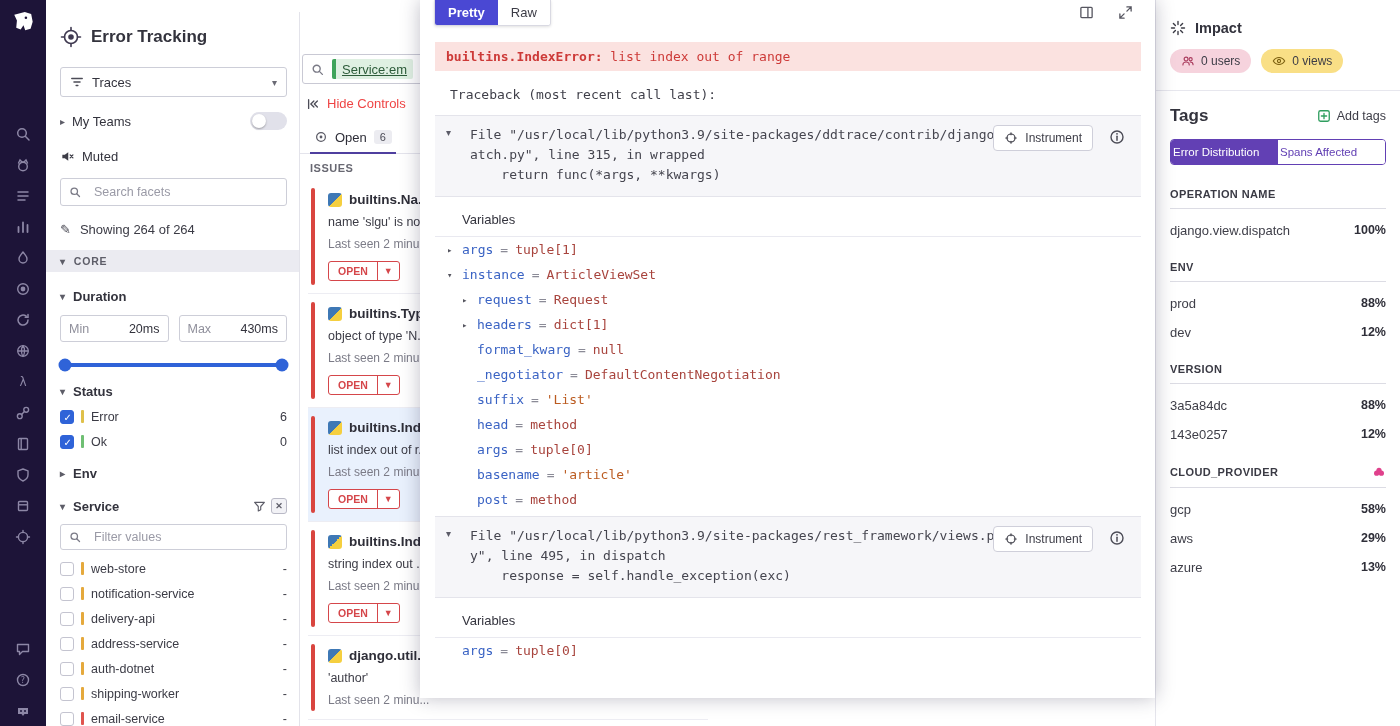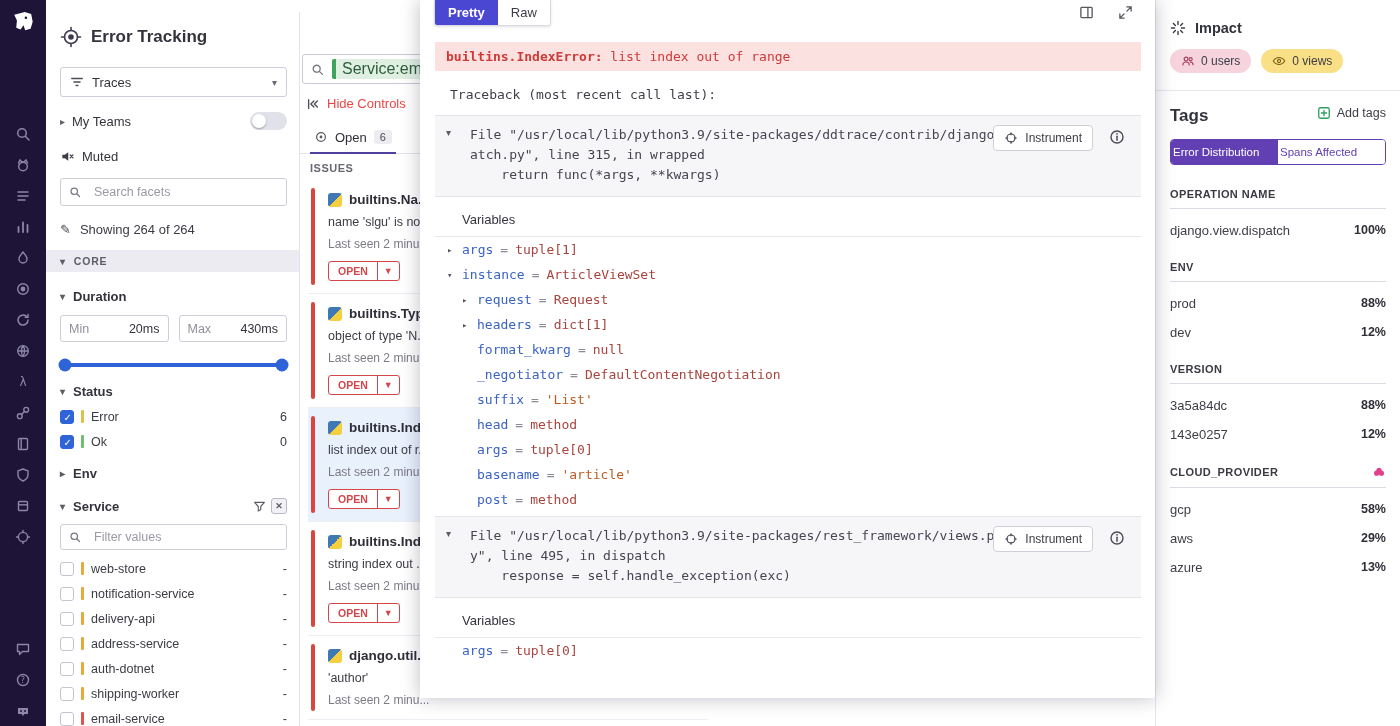--- a/index.html
+++ b/index.html
@@ -41,21 +41,21 @@
   .cb.on{background:#2f63d8;border-color:#2f63d8;}
   .cb.on::after{content:"✓";color:#fff;font-size:10px;position:absolute;left:2.5px;top:0.5px;}
   .fbar{width:3px;height:13px;border-radius:1px;flex:none;}
   .fcount{margin-left:auto;color:#3b3b45;}
   .svcicons{margin-left:auto;display:flex;gap:5px;align-items:center;}
   .clrbox{width:16px;height:16px;border:1px solid #b9b9c6;border-radius:3px;display:flex;align-items:center;justify-content:center;font-size:9px;color:#5d5d68;background:#f2f2f6;cursor:pointer;}
 
   
   .ipanel{position:absolute;left:300px;top:0;width:420px;height:726px;background:#fff;z-index:1;overflow:hidden;}
   .isearch{position:absolute;left:2px;top:54px;width:300px;height:30px;border:1px solid #c9c9d4;border-radius:3px;display:flex;align-items:center;gap:8px;padding:0 8px;background:#fff;}
-  .chip{display:flex;align-items:center;height:20px;background:#dff0e2;border-radius:2px;overflow:hidden;font-size:16px;color:#2d5c3a;cursor:pointer;}
+  .chip{display:flex;align-items:center;height:20px;background:#dff0e2;border-radius:2px;overflow:hidden;font-size:13px;color:#2d5c3a;cursor:pointer;text-decoration:underline;}
   .chipbar{width:4px;align-self:stretch;background:#3fa45b;margin-right:6px;}
   .chiptxt{padding-right:6px;}
   .icursor{width:1px;height:16px;background:#33333d;}
   .hidectl{position:absolute;left:6px;top:96px;display:flex;align-items:center;gap:7px;font-size:13px;color:#ef4444;cursor:pointer;}
   .itabs{position:absolute;left:0;top:122px;width:100%;height:32px;border-bottom:1px solid #e4e4ec;}
   .itab{position:absolute;left:10px;top:0;height:32px;display:flex;align-items:center;gap:7px;font-size:13px;color:#2e2e38;border-bottom:2px solid #4f3f9f;padding:0 4px;cursor:pointer;}
   .tbadge{background:#ececf1;border-radius:3px;padding:1px 6px;font-size:11px;color:#4a4a55;}
   .ihdr{position:absolute;left:10px;top:162px;font-size:11px;font-weight:700;letter-spacing:.5px;color:#686872;}
   .icards{position:absolute;left:8px;top:180px;width:400px;}
   .icard{position:relative;padding:12px 8px 12px 20px;border-bottom:1px solid #ededf3;cursor:pointer;background:#fff;}
@@ -101,21 +101,21 @@
   .kbd{display:inline-flex;align-items:center;justify-content:center;min-width:16px;height:16px;border:1px solid #bcbcc8;border-radius:3px;font-size:9px;background:#fff;color:#53535e;padding:0 2px;box-shadow:0 1px 0 #d8d8e0;}
 
   
   .rpanel{position:absolute;left:1155px;top:0;width:245px;height:726px;background:#fff;border-left:1px solid #e5e5ec;padding:20px 14px 0 14px;z-index:1;}
   .impact-row{display:flex;align-items:center;gap:9px;font-size:14.5px;font-weight:700;color:#33333d;}
   .pills{display:flex;gap:10px;margin-top:13px;}
   .pill{display:flex;align-items:center;gap:6px;height:24px;padding:0 11px;border-radius:12px;font-size:12px;color:#3c3c46;}
   .pill.users{background:#f6d3dd;}
   .pill.views{background:#f9df86;}
   .rdiv{border-bottom:1px solid #e7e7ee;margin:17px -14px 0 -14px;}
-  .tagsrow{margin-top:15px;display:flex;align-items:flex-start;justify-content:space-between;}
+  .tagsrow{margin-top:15px;display:flex;align-items:center;justify-content:space-between;}
   .tagsrow .tt{font-size:17px;font-weight:700;color:#33333d;}
   .addtags{display:flex;align-items:center;gap:6px;font-size:12.5px;color:#3d3d47;cursor:pointer;}
   .seg{display:flex;margin-top:13px;border:1px solid #6240b4;border-radius:4px;overflow:hidden;}
   .seg>div{flex:1;text-align:left;font-size:11.5px;padding:6px 2px;cursor:pointer;}
   .seg .on{background:#6240b4;color:#fff;}
   .seg .off{background:#fff;color:#6240b4;}
   .sech{margin-top:23px;padding-bottom:8px;border-bottom:1px solid #dcdce4;font-size:11px;font-weight:700;letter-spacing:.4px;color:#3a3a44;display:flex;justify-content:space-between;align-items:center;}
   .srow{display:flex;justify-content:space-between;margin-top:14px;font-size:13px;color:#3e3e48;cursor:pointer;}
   .srow b{font-size:12.5px;color:#2f2f39;}
 </style>

